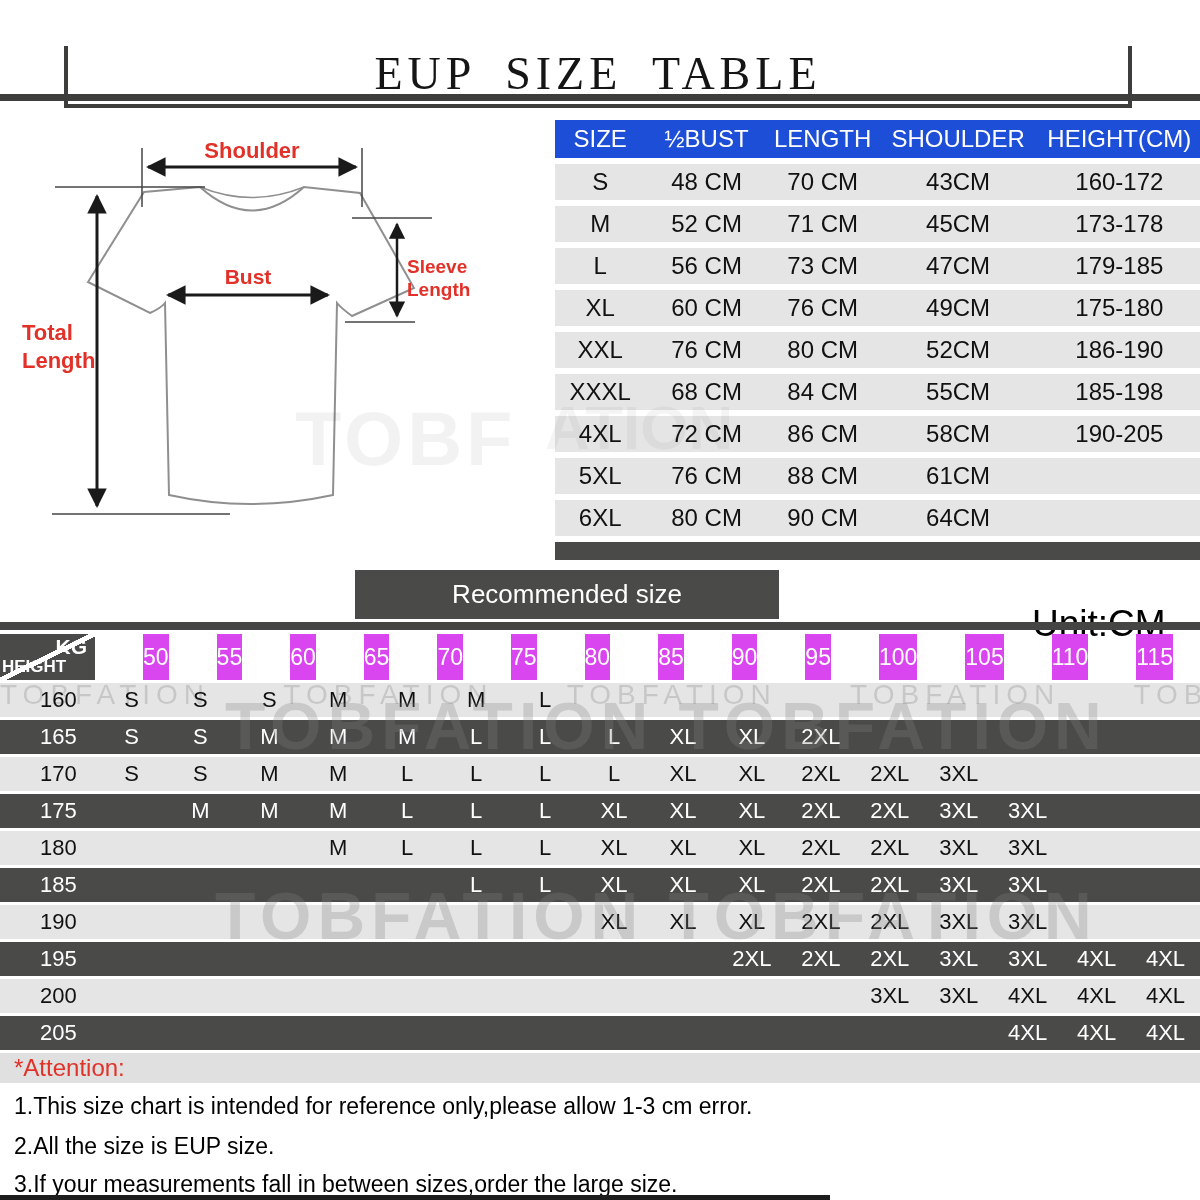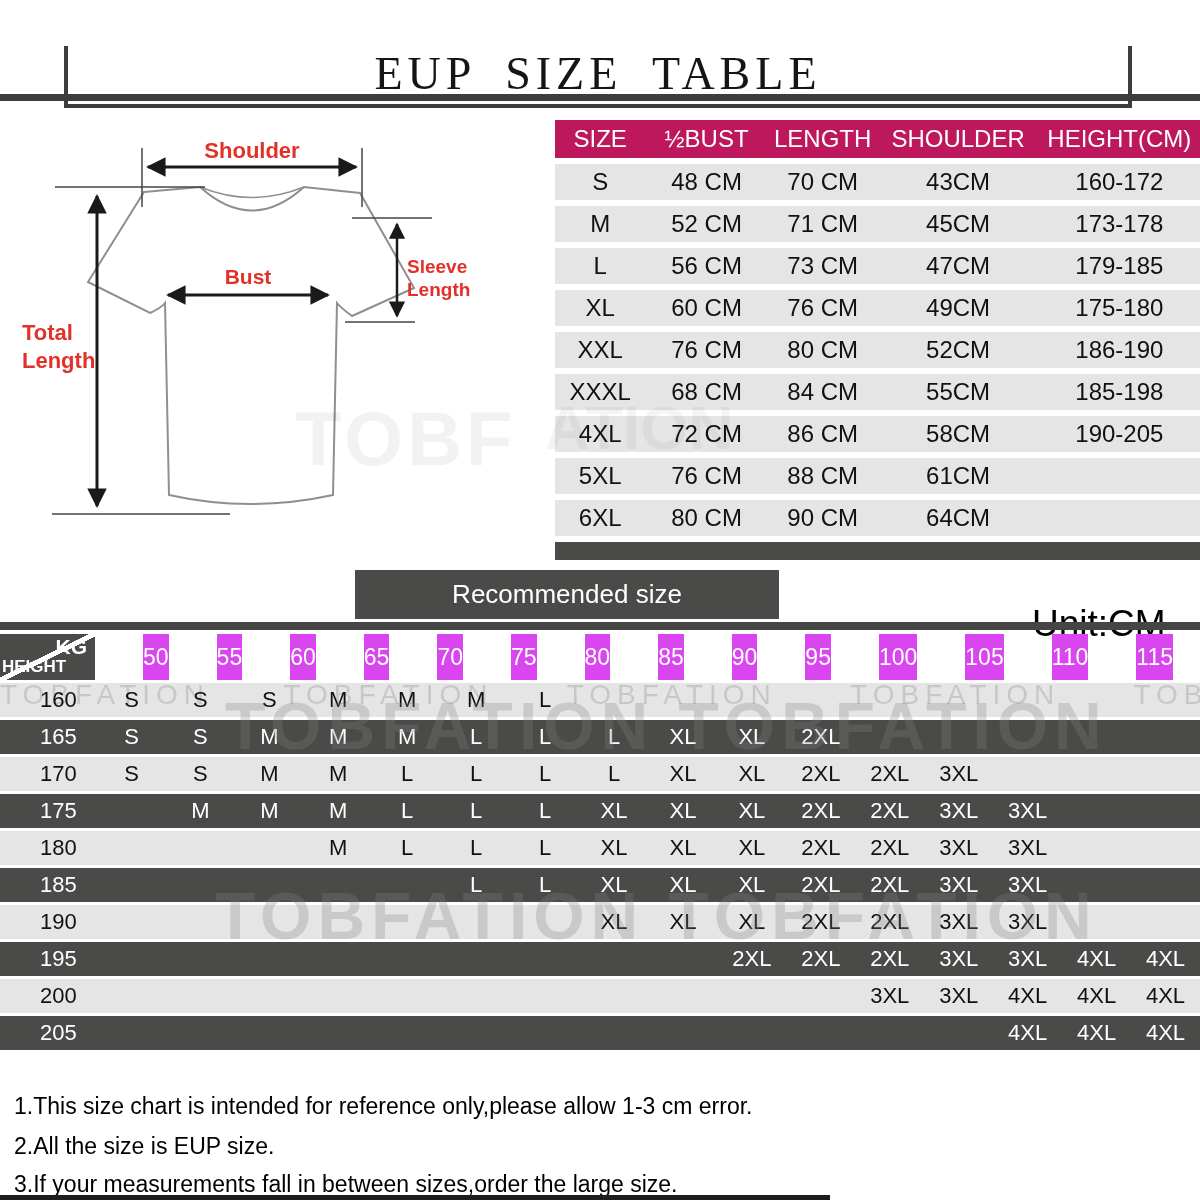--- a/index.html
+++ b/index.html
@@ -22,21 +22,21 @@
     letter-spacing: 5px; word-spacing: 14px; color: #151515; margin-top: -4px;
   }
   .top-bar { position: absolute; left: 0; top: 94px; width: 1200px; height: 7px; background: #3d3d3b; }
 
   
   .diagram { position: absolute; left: 0; top: 110px; width: 545px; height: 440px; }
 
   
   .size-table { position: absolute; left: 555px; top: 120px; width: 645px; }
   .st-header {
-    display: flex; background: #be185d; color: #fff; height: 38px;
+    display: flex; background: #1d4ed8; color: #fff; height: 38px;
     align-items: center; font-size: 24px; font-weight: 500;
   }
   .st-row {
     display: flex; background: #e5e5e5; height: 36px; margin-top: 6px;
     align-items: center; font-size: 24px;
   }
   .st-cell, .st-hcell { text-align: center; }
   .c0 { width: 14%; } .c1 { width: 19%; } .c2 { width: 17%; } .c3 { width: 25%; } .c4 { width: 25%; }
   .st-bottom { height: 18px; background: #4a4a48; margin-top: 6px; }
 
@@ -427,18 +427,21 @@
         </div>
       </div>
   </div>
 
   <div class="wm wm-table">ATION</div>
   <div class="wm wm-shirt">TOBF</div>
   <div class="wm wm-script1">TOBFATION TOBFATION TOBFATION TOBFATION TOBFATION TOBFATION</div>
   <div class="wm wm-big1">TOBFATION TOBFATION</div>
   <div class="wm wm-big2">TOBFATION TOBFATION</div>
 
+  <div class="attention-band">
+    <span class="attention-text">*Attention:</span>
+  </div>
   <div class="note note1">1.This size chart is intended for reference only,please allow 1-3 cm error.</div>
   <div class="note note2">2.All the size is EUP size.</div>
   <div class="note note3">3.If your measurements fall in between sizes,order the large size.</div>
   <div class="bottom-bar"></div>
 
 </div>
 
 </body></html>

